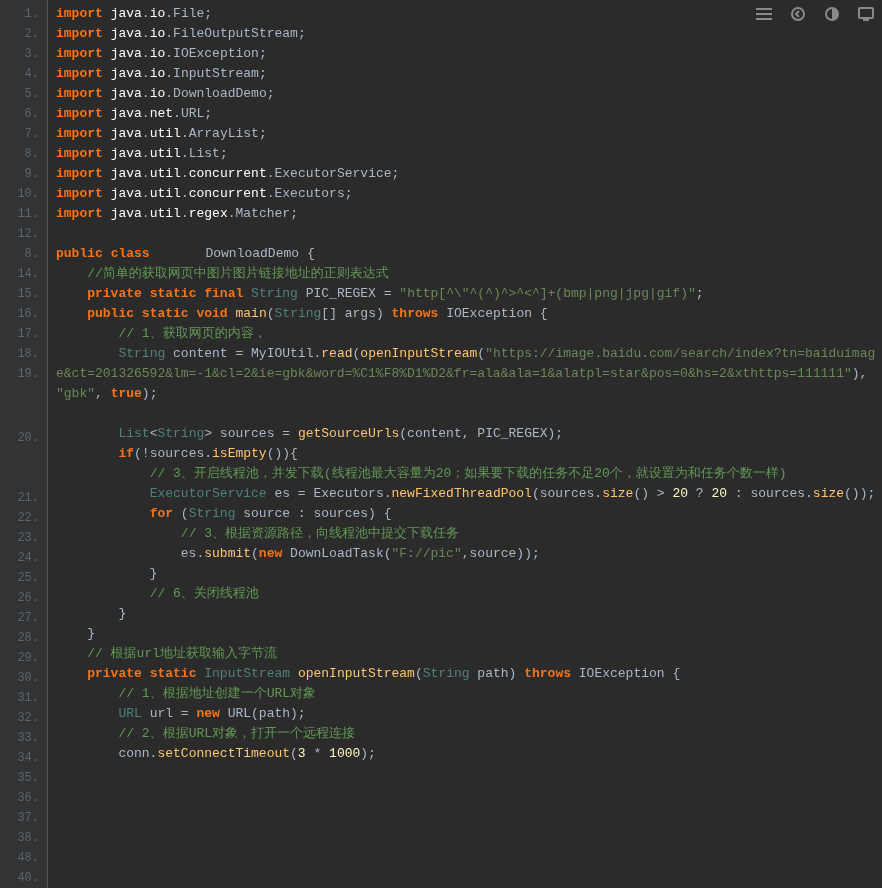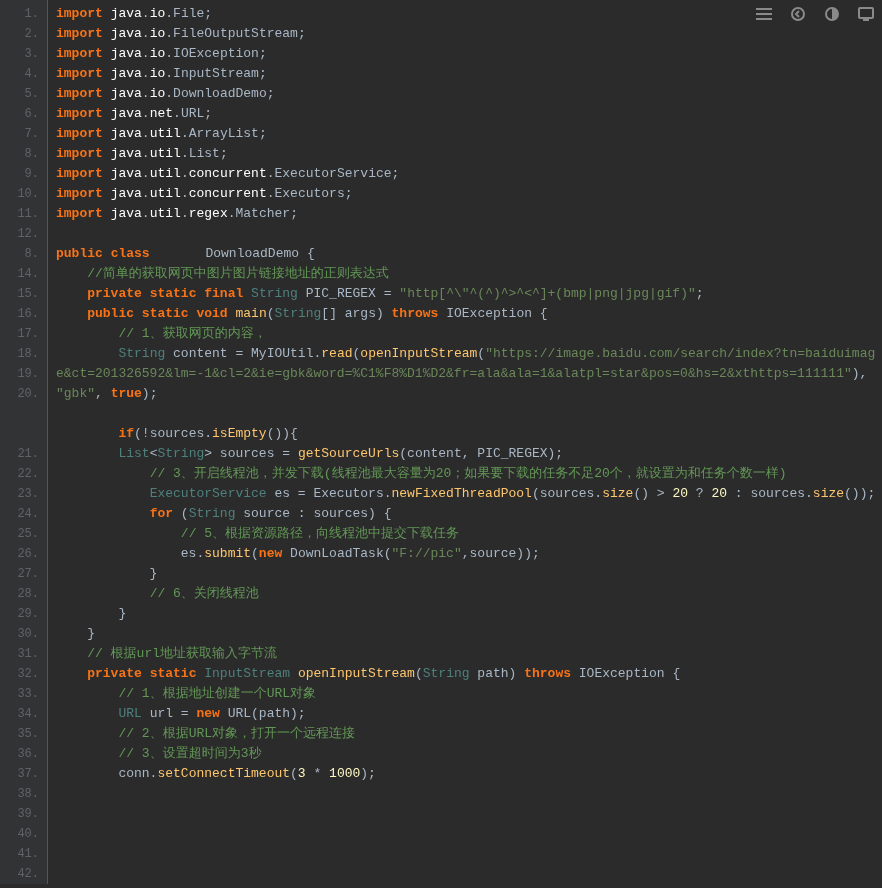--- a/index.html
+++ b/index.html
@@ -66,21 +66,21 @@
 }
 .toolbar .icon {
   width: 16px;
   height: 16px;
   color: #8a8a8a;
   cursor: pointer;
 }
 .toolbar svg { display: block; }
 
 
-.gutter .ln.tall { height: 60px; }
+.gutter .ln.tall { height: 60px; margin-top: 44px; }
 </style>
 </head>
 <body>
 
 <div class="editor">
   <div class="gutter" id="gutter">
       <div class="ln">1.</div>
       <div class="ln">2.</div>
       <div class="ln">3.</div>
       <div class="ln">4.</div>
@@ -111,21 +111,21 @@
       <div class="ln">29.</div>
       <div class="ln">30.</div>
       <div class="ln">31.</div>
       <div class="ln">32.</div>
       <div class="ln">33.</div>
       <div class="ln">34.</div>
       <div class="ln">35.</div>
       <div class="ln">36.</div>
       <div class="ln">37.</div>
       <div class="ln">38.</div>
-      <div class="ln">39.</div>
+      <div class="ln">48.</div>
       <div class="ln">40.</div>
       <div class="ln">41.</div>
       <div class="ln">42.</div>
     </div>
   <div class="code" id="code">
       <div class="line"><span class="kw">import</span><span class="pun"> </span><span class="pkg">java</span><span class="pun">.</span><span class="pkg">io</span><span class="pun">.</span><span class="cls">File</span><span class="pun">;</span></div>
       <div class="line"><span class="kw">import</span><span class="pun"> </span><span class="pkg">java</span><span class="pun">.</span><span class="pkg">io</span><span class="pun">.</span><span class="cls">FileOutputStream</span><span class="pun">;</span></div>
       <div class="line"><span class="kw">import</span><span class="pun"> </span><span class="pkg">java</span><span class="pun">.</span><span class="pkg">io</span><span class="pun">.</span><span class="cls">IOException</span><span class="pun">;</span></div>
       <div class="line"><span class="kw">import</span><span class="pun"> </span><span class="pkg">java</span><span class="pun">.</span><span class="pkg">io</span><span class="pun">.</span><span class="cls">InputStream</span><span class="pun">;</span></div>
       <div class="line"><span class="kw">import</span><span class="pun"> </span><span class="pkg">java</span><span class="pun">.</span><span class="pkg">io</span><span class="pun">.</span><span class="cls">DownloadDemo</span><span class="pun">;</span></div>
@@ -136,37 +136,36 @@
       <div class="line"><span class="kw">import</span><span class="pun"> </span><span class="pkg">java</span><span class="pun">.</span><span class="pkg">util</span><span class="pun">.</span><span class="pkg">concurrent</span><span class="pun">.</span><span class="cls">Executors</span><span class="pun">;</span></div>
       <div class="line"><span class="kw">import</span><span class="pun"> </span><span class="pkg">java</span><span class="pun">.</span><span class="pkg">util</span><span class="pun">.</span><span class="pkg">regex</span><span class="pun">.</span><span class="cls">Matcher</span><span class="pun">;</span></div>
       <div class="line"></div>
       <div class="line"><span class="kw">public</span><span class="pun"> </span><span class="kw">class</span><span class="pun"> </span><span class="clsname">DownloadDemo</span><span class="pun"> {</span></div>
       <div class="line"><span class="pun">    </span><span class="cmtcn">//简单的获取网页中图片图片链接地址的正则表达式</span></div>
       <div class="line"><span class="pun">    </span><span class="kw">private</span><span class="pun"> </span><span class="kw">static</span><span class="pun"> </span><span class="kw">final</span><span class="pun"> </span><span class="type">String</span><span class="pun"> PIC_REGEX = </span><span class="str">"http[^\"^(^)^&gt;^&lt;^]+(bmp|png|jpg|gif)"</span><span class="pun">;</span></div>
       <div class="line"><span class="pun">    </span><span class="kw">public</span><span class="pun"> </span><span class="kw">static</span><span class="pun"> </span><span class="kw">void</span><span class="pun"> </span><span class="meth">main</span><span class="pun">(</span><span class="type">String</span><span class="pun">[] args) </span><span class="kw">throws</span><span class="pun"> </span><span class="cls">IOException</span><span class="pun"> {</span></div>
       <div class="line"><span class="pun">        </span><span class="cmtcn">// 1、获取网页的内容，</span></div>
       <div class="line wrap"><span class="pun">        </span><span class="type">String</span><span class="pun"> content = </span><span class="cls">MyIOUtil</span><span class="pun">.</span><span class="meth">read</span><span class="pun">(</span><span class="meth">openInputStream</span><span class="pun">(</span><span class="str">"https://image.baidu.com/search/index?tn=baiduimage&amp;ct=201326592&amp;lm=-1&amp;cl=2&amp;ie=gbk&amp;word=%C1%F8%D1%D2&amp;fr=ala&amp;ala=1&amp;alatpl=star&amp;pos=0&amp;hs=2&amp;xthttps=111111"</span><span class="pun">), </span><span class="str">"gbk"</span><span class="pun">, </span><span class="kw">true</span><span class="pun">);</span></div>
       <div class="line"><span class="pun">        </span></div>
+      <div class="line"><span class="pun">        </span><span class="type">List</span><span class="pun">&lt;</span><span class="type">String</span><span class="pun">&gt; sources = </span><span class="meth">getSourceUrls</span><span class="pun">(content, PIC_REGEX);</span></div>
       <div class="line"><span class="pun">        </span><span class="kw">if</span><span class="pun">(!sources.</span><span class="meth">isEmpty</span><span class="pun">()){</span></div>
-      <div class="line"><span class="pun">        </span><span class="type">List</span><span class="pun">&lt;</span><span class="type">String</span><span class="pun">&gt; sources = </span><span class="meth">getSourceUrls</span><span class="pun">(content, PIC_REGEX);</span></div>
       <div class="line"><span class="pun">            </span><span class="cmtcn">// 3、开启线程池，并发下载(线程池最大容量为20；如果要下载的任务不足20个，就设置为和任务个数一样)</span></div>
       <div class="line"><span class="pun">            </span><span class="type">ExecutorService</span><span class="pun"> es = </span><span class="cls">Executors</span><span class="pun">.</span><span class="meth">newFixedThreadPool</span><span class="pun">(sources.</span><span class="meth">size</span><span class="pun">() &gt; </span><span class="num">20</span><span class="pun"> ? </span><span class="num">20</span><span class="pun"> : sources.</span><span class="meth">size</span><span class="pun">());</span></div>
       <div class="line"><span class="pun">            </span><span class="kw">for</span><span class="pun"> (</span><span class="type">String</span><span class="pun"> source : sources) {</span></div>
-      <div class="line"><span class="pun">                </span><span class="cmtcn">// 5、根据资源路径，向线程池中提交下载任务</span></div>
+      <div class="line"><span class="pun">                </span><span class="cmtcn">// 3、根据资源路径，向线程池中提交下载任务</span></div>
       <div class="line"><span class="pun">                es.</span><span class="meth">submit</span><span class="pun">(</span><span class="kw">new</span><span class="pun"> </span><span class="cls">DownLoadTask</span><span class="pun">(</span><span class="str">"F://pic"</span><span class="pun">,source));</span></div>
       <div class="line"><span class="pun">            }</span></div>
       <div class="line"><span class="pun">            </span><span class="cmtcn">// 6、关闭线程池</span></div>
       <div class="line"><span class="pun">        }</span></div>
       <div class="line"><span class="pun">    }</span></div>
       <div class="line"><span class="pun">    </span><span class="cmtcn">// 根据url地址获取输入字节流</span></div>
       <div class="line"><span class="pun">    </span><span class="kw">private</span><span class="pun"> </span><span class="kw">static</span><span class="pun"> </span><span class="type">InputStream</span><span class="pun"> </span><span class="meth">openInputStream</span><span class="pun">(</span><span class="type">String</span><span class="pun"> path) </span><span class="kw">throws</span><span class="pun"> </span><span class="cls">IOException</span><span class="pun"> {</span></div>
       <div class="line"><span class="pun">        </span><span class="cmtcn">// 1、根据地址创建一个URL对象</span></div>
       <div class="line"><span class="pun">        </span><span class="type">URL</span><span class="pun"> url = </span><span class="kw">new</span><span class="pun"> </span><span class="cls">URL</span><span class="pun">(path);</span></div>
       <div class="line"><span class="pun">        </span><span class="cmtcn">// 2、根据URL对象，打开一个远程连接</span></div>
-      <div class="line"><span class="pun">        </span><span class="cmtcn">// 3、设置超时间为3秒</span></div>
       <div class="line"><span class="pun">        conn.</span><span class="meth">setConnectTimeout</span><span class="pun">(</span><span class="num">3</span><span class="pun"> * </span><span class="num">1000</span><span class="pun">);</span></div>
     </div>
 
   <div class="toolbar">
     <span class="icon">
       <svg viewBox="0 0 16 16" width="16" height="16" fill="currentColor">
           <rect x="0" y="2" width="16" height="2"></rect>
           <rect x="0" y="7" width="16" height="2"></rect>
           <rect x="0" y="12" width="16" height="2"></rect>
         </svg>

